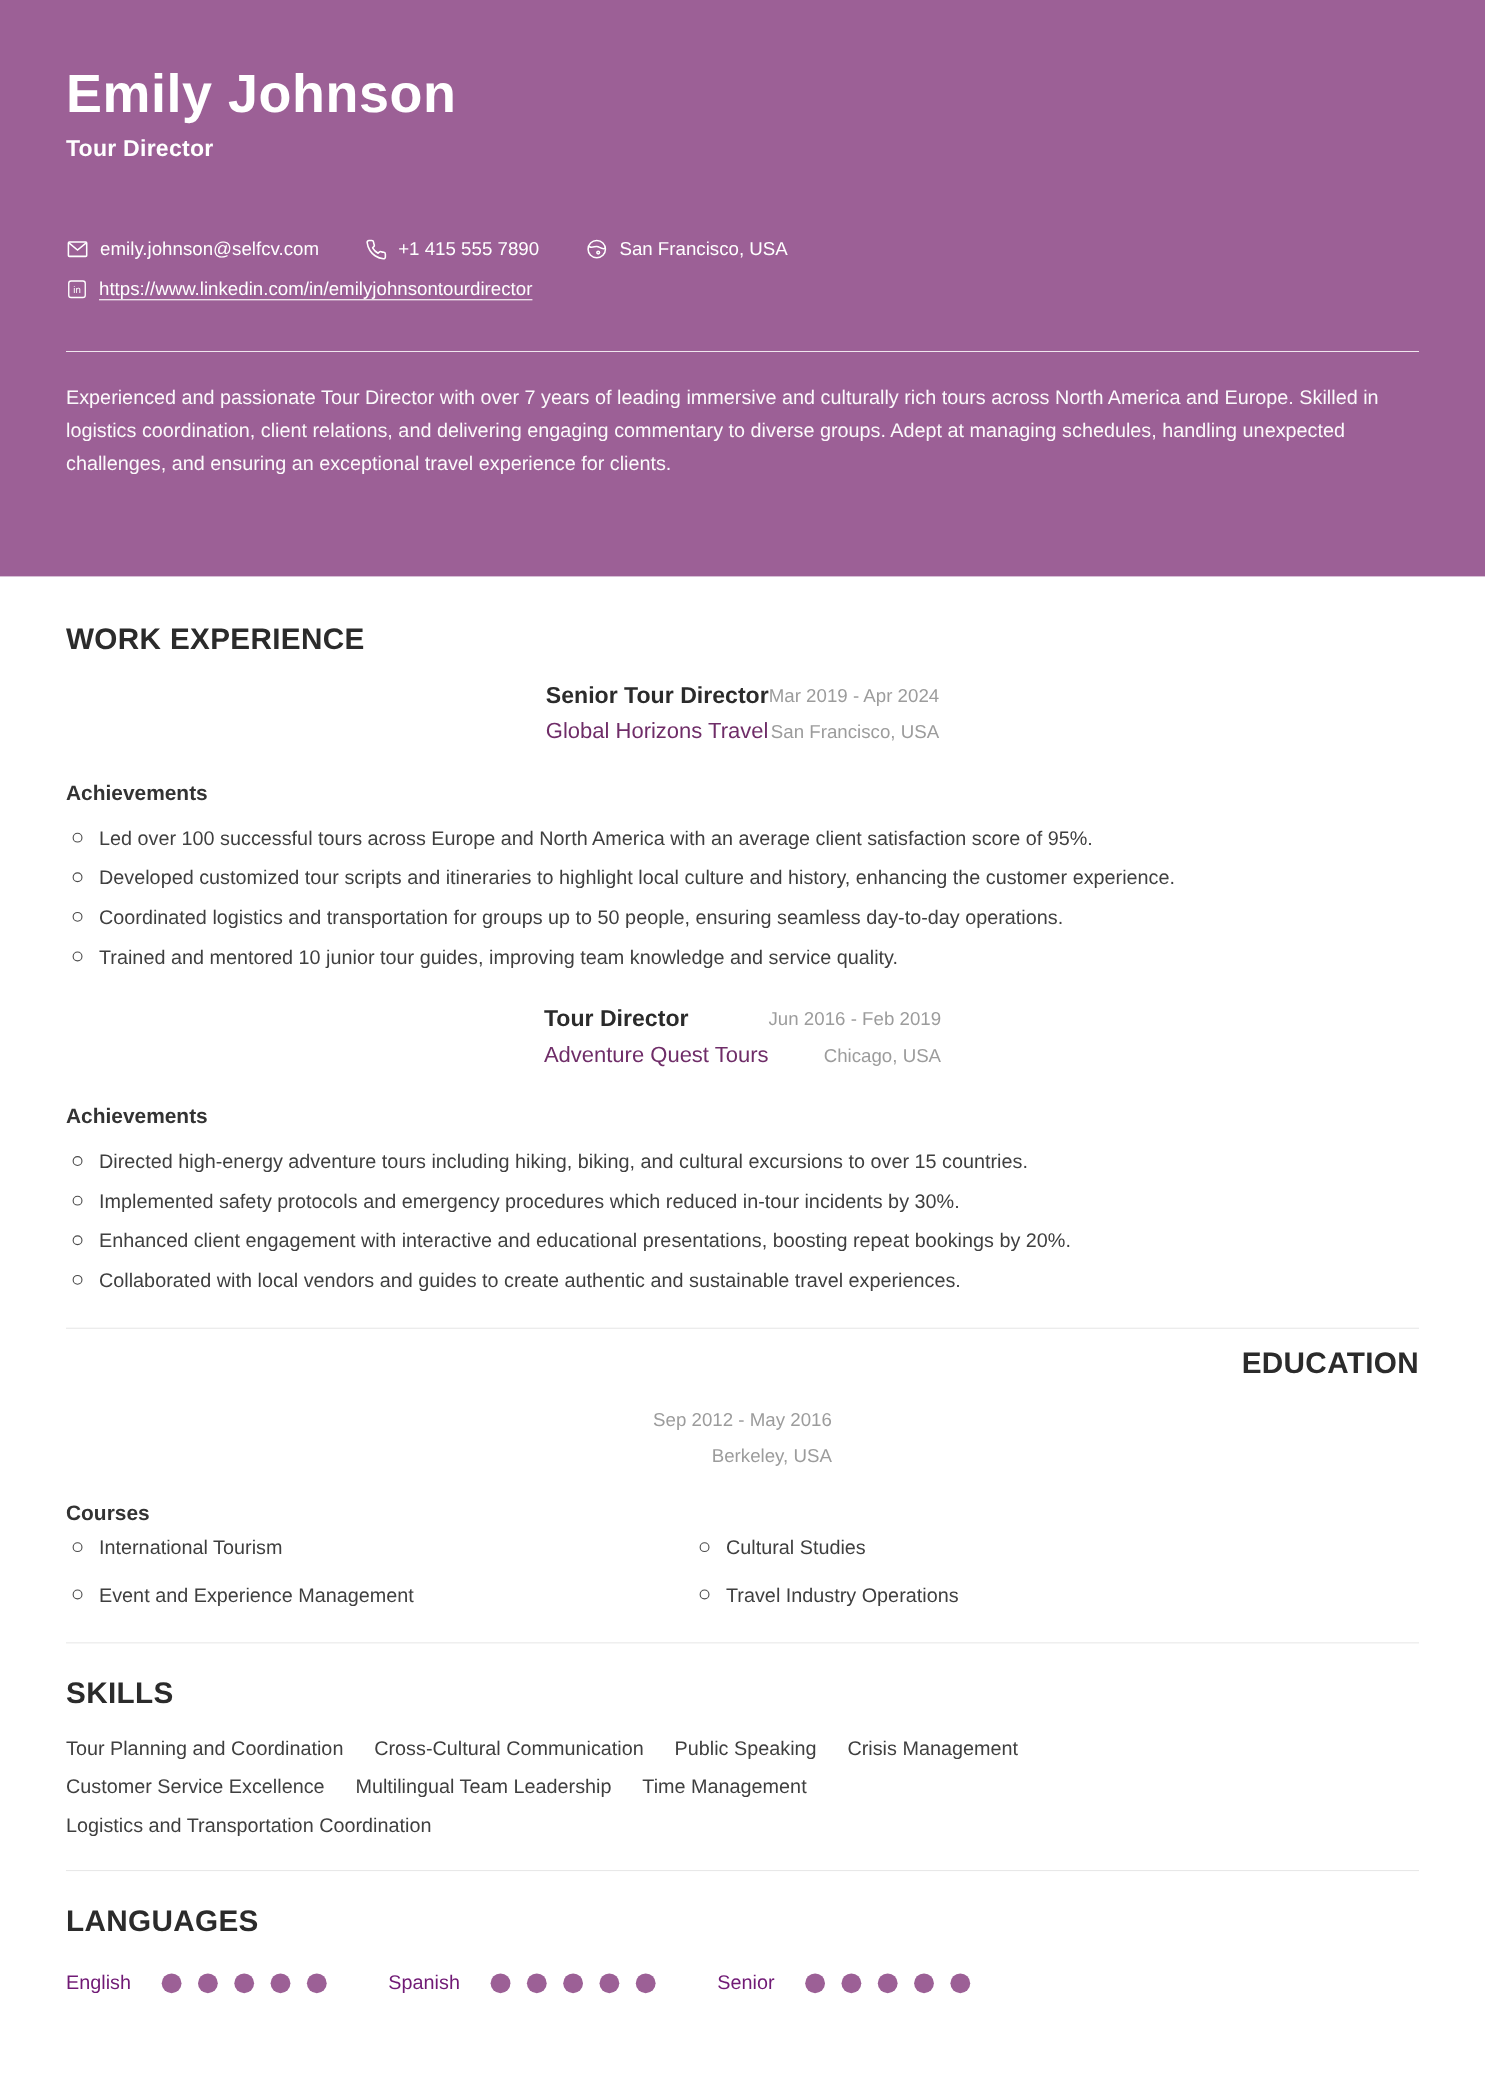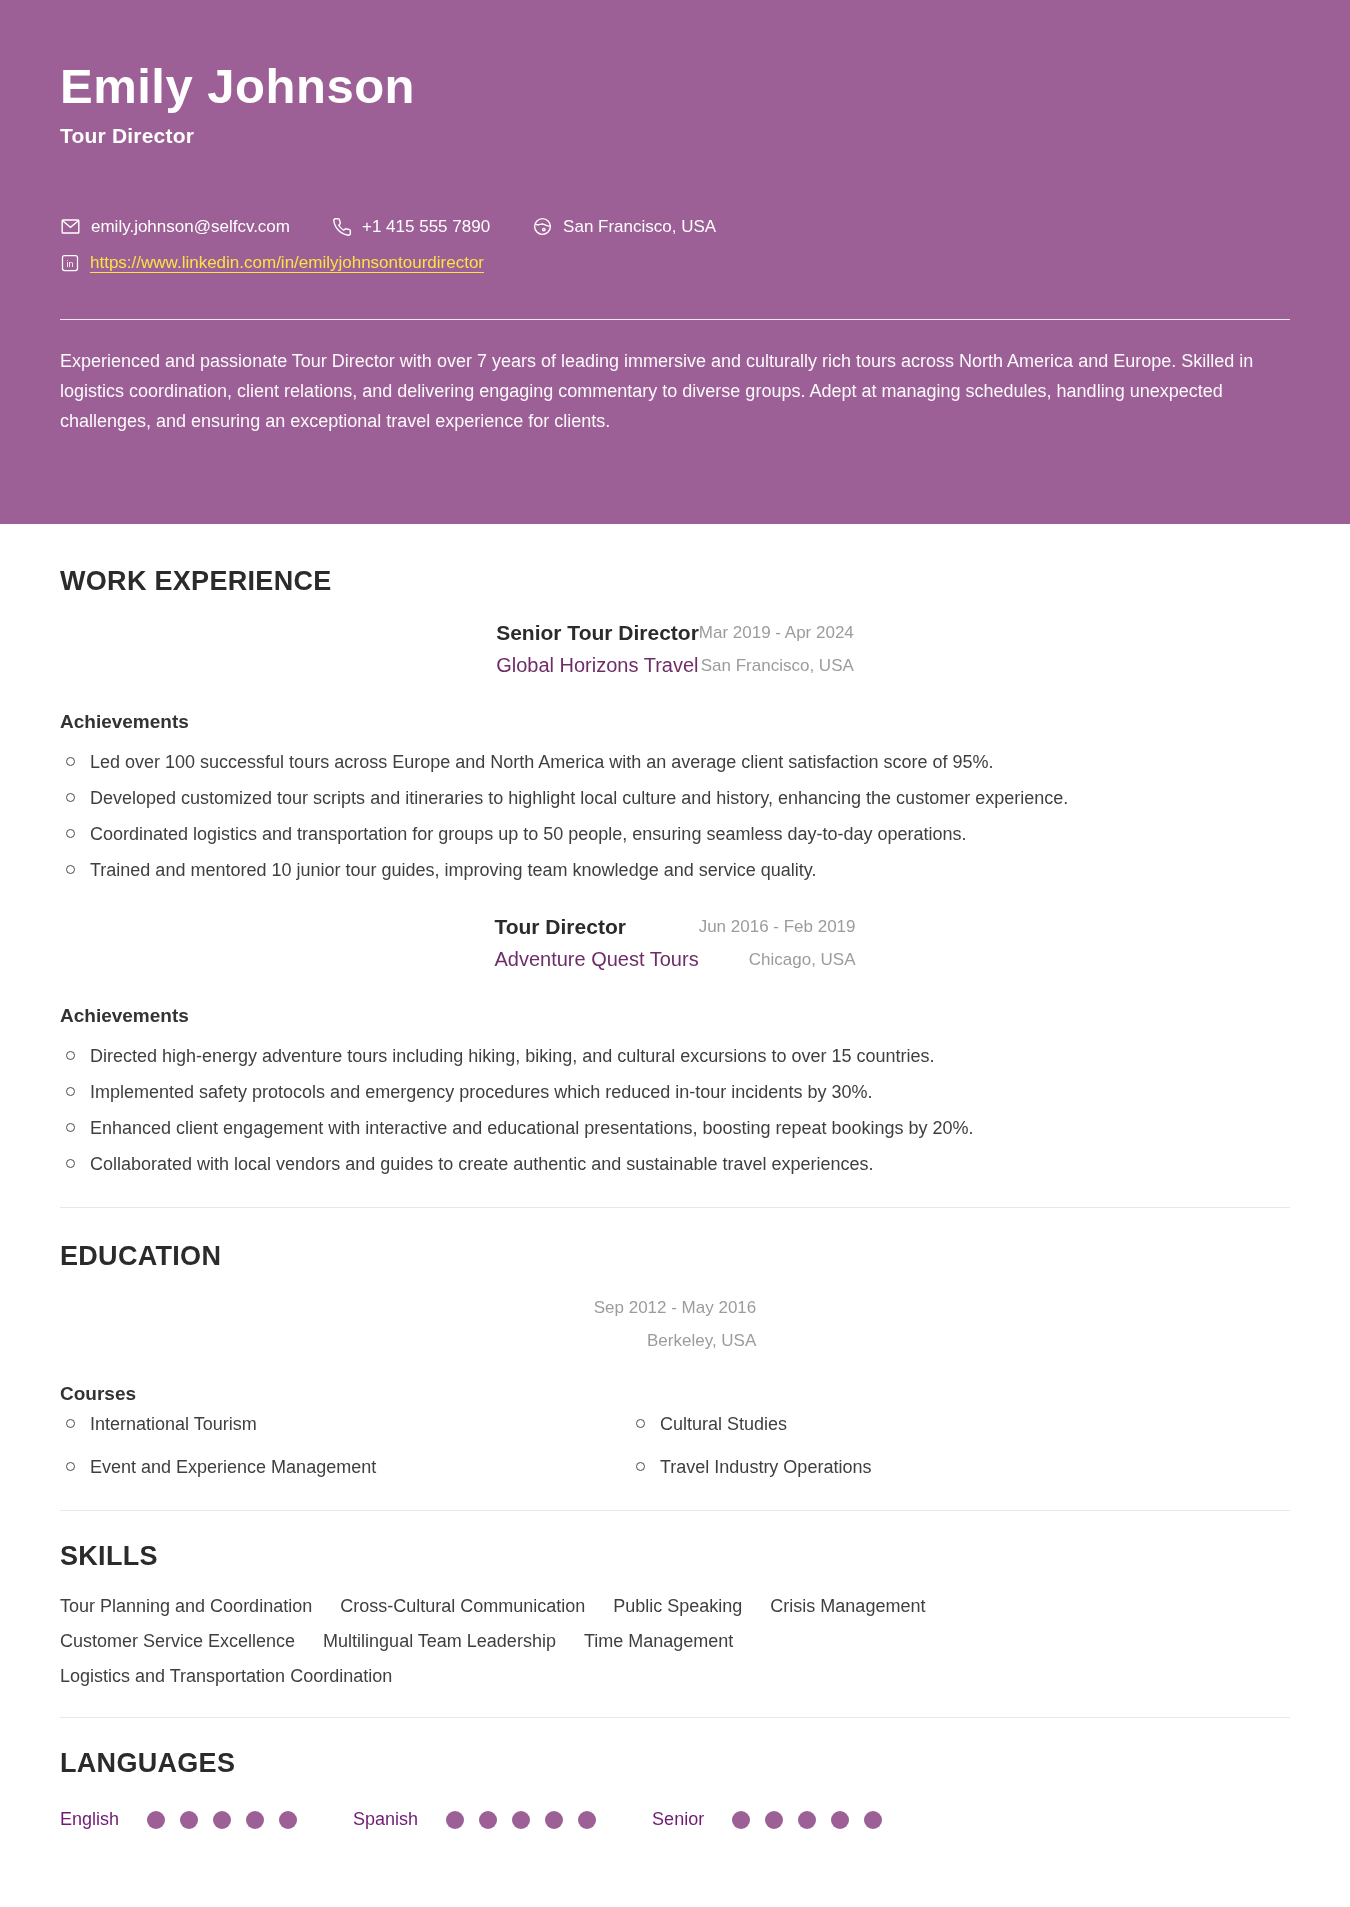--- a/index.html
+++ b/index.html
@@ -26,21 +26,21 @@
     font-size:21px; font-weight:700; margin-top:10px; letter-spacing:.2px;
   }
   .contact-row {
     display:flex; align-items:center; gap:42px;
     margin-top:68px; font-size:17px;
   }
   .contact-row.second { margin-top:16px; }
   .contact { display:flex; align-items:center; gap:10px; }
   .contact svg { display:block; }
   .linkedin-link {
-    color:#fde047; text-decoration:underline; text-underline-offset:4px; cursor:pointer;
+    color:#ffffff; text-decoration:underline; text-underline-offset:4px; cursor:pointer;
     font-size:17px;
   }
   .hero-divider {
     border:none; border-top:1px solid rgba(255,255,255,.85);
     margin-top:46px;
   }
   .summary {
     margin-top:26px; font-size:18px; line-height:30px; color:rgba(255,255,255,.97);
     max-width:1230px;
   }
@@ -69,21 +69,21 @@
   }
   ul.bullets li::before {
     content:""; position:absolute; left:6px; top:8px;
     width:7px; height:7px; border:1.5px solid #4a4a4a; border-radius:50%;
   }
   .divider {
     border:none; border-top:1px solid #e8e8e8; margin-top:30px;
   }
 
   
-  section.education .section-heading { margin-top:33px; }
+  section.education .section-heading { margin-top:16px;text-align:right; }
   ul.courses {
     list-style:none; margin-top:6px;
     display:grid; grid-template-columns:1fr 1fr; row-gap:17px;
     max-width:1140px;
   }
   ul.courses li {
     position:relative; padding-left:30px; font-size:18px; line-height:26px; color:#3f3f3f;
   }
   ul.courses li::before {
     content:""; position:absolute; left:6px; top:8px;

